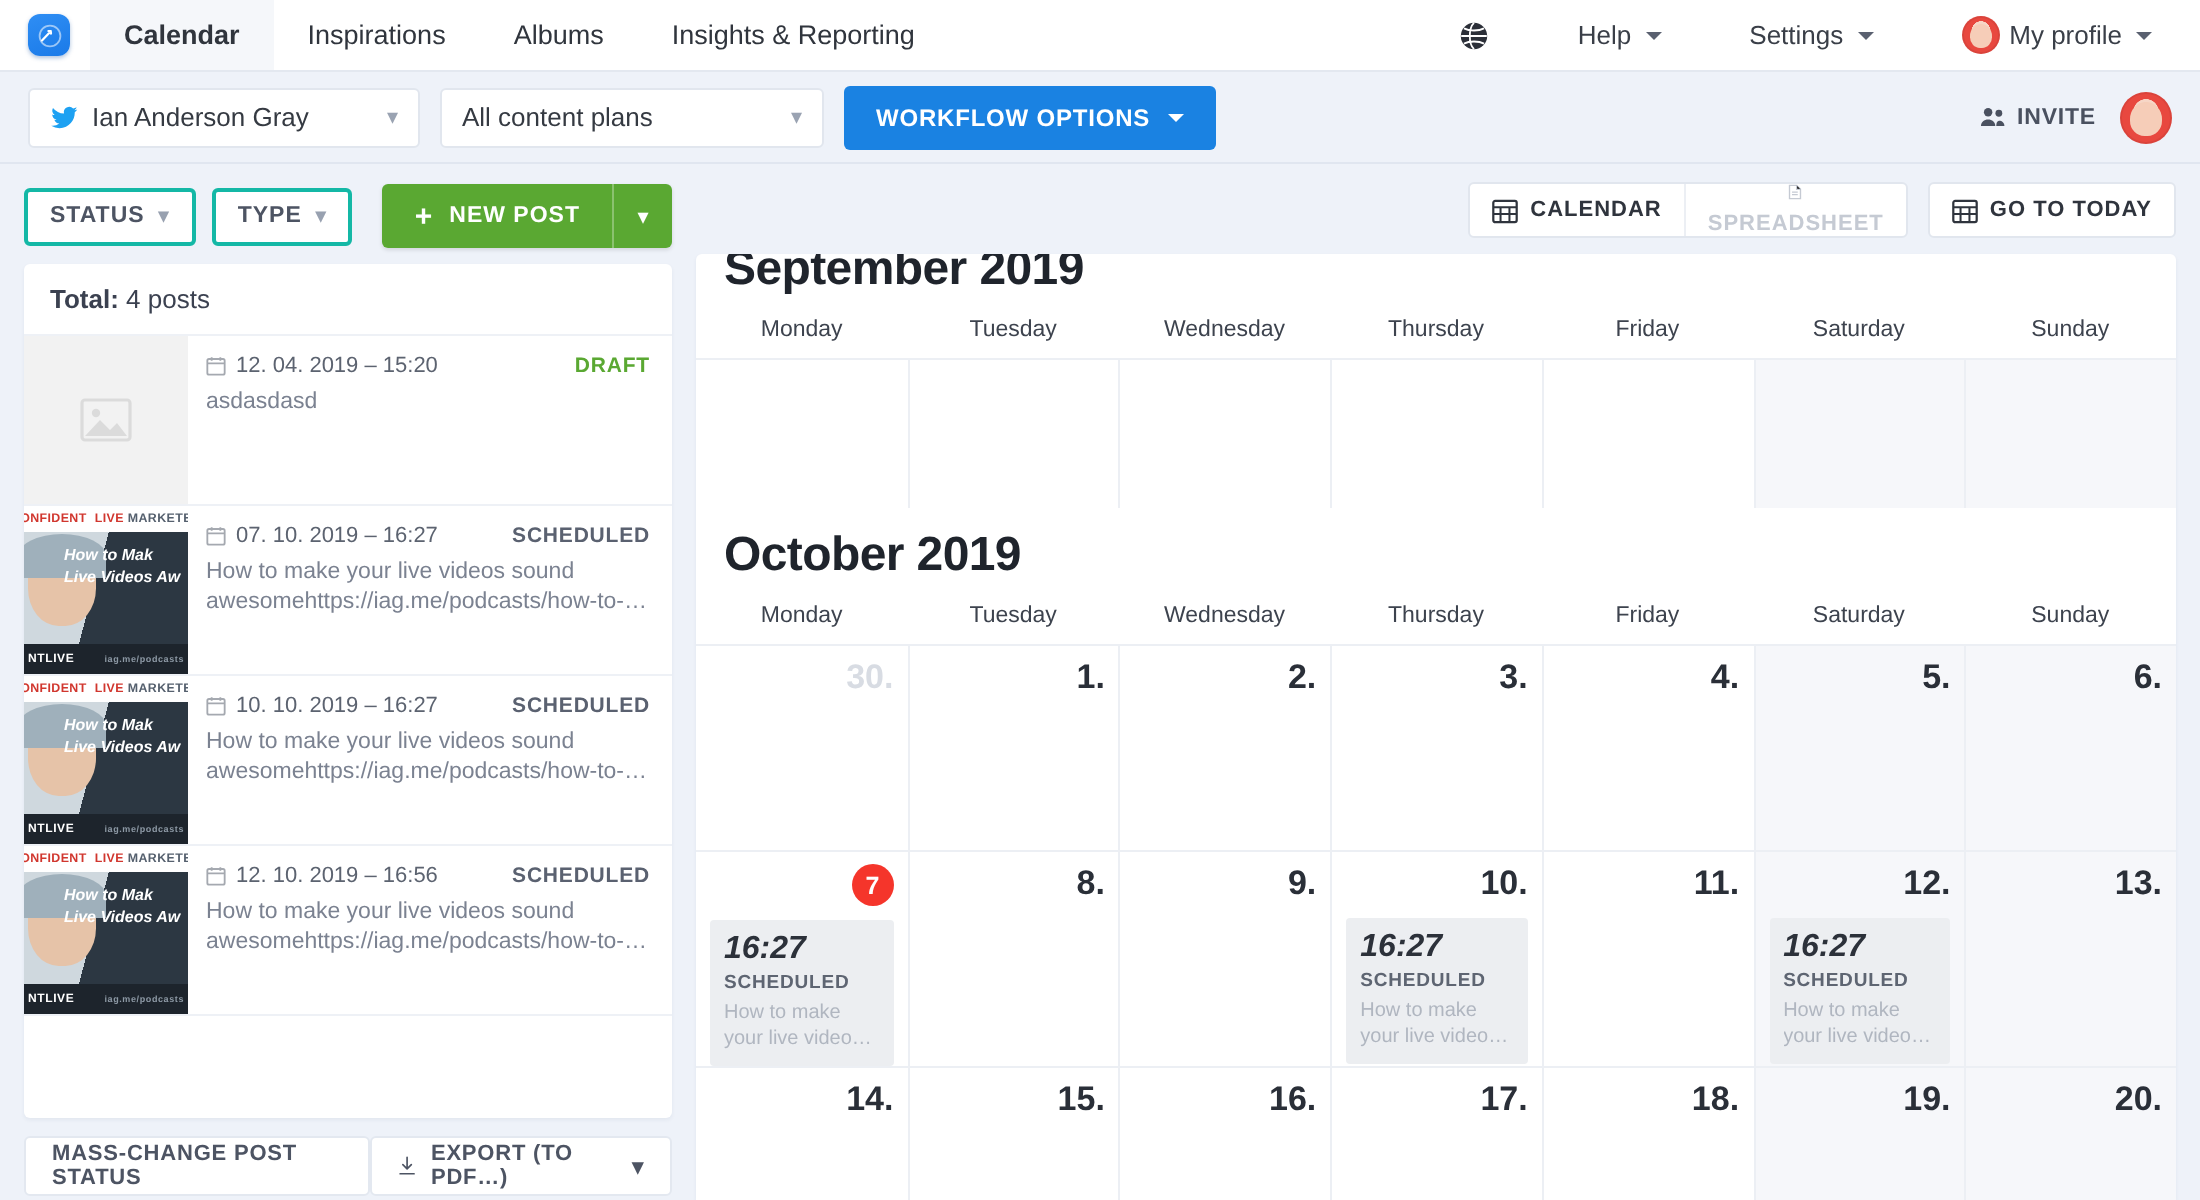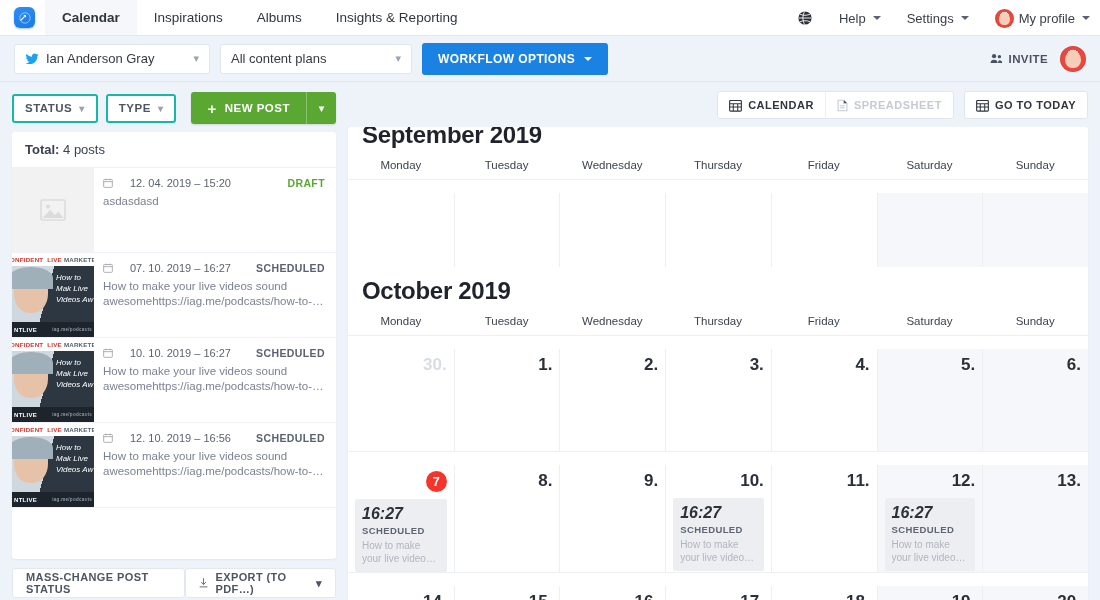--- a/index.html
+++ b/index.html
@@ -25,21 +25,21 @@
     box-shadow: 0 1px 2px rgba(20,80,160,.35);
   }
   .logo svg { display:block; }
   .navitems { display:flex; align-items:stretch; }
   .navitem {
     display:flex; align-items:center; padding: 0 17px;
     font-size: 13.5px; color:#30353d; cursor:pointer; white-space:nowrap;
   }
   .navitem.active { background:#f5f7fa; font-weight:600; }
   .topright {
-    margin-left:auto; display:flex; gap: 6px;
+    margin-left:auto; display:flex; align-items:center; padding-right: 14px; gap: 24px;
   }
   .tr-item {
     display:flex; align-items:center; gap:5px; padding: 0 10px;
     font-size: 13px; color:#3a3f48; cursor:pointer; height:36px;
   }
   .globe-ico { width:16px; height:16px; display:block; }
   .caret { width:0;height:0;border-left:4px solid transparent;border-right:4px solid transparent;border-top:4.5px solid #5a6170; display:inline-block; margin-left:2px;}
   .avatar {
     width:19px;height:19px;border-radius:50%;
     background: radial-gradient(circle at 50% 38%, #f7d6c6 0 30%, #e8483f 31% 100%);
@@ -144,33 +144,33 @@
   }
   .pt-face {
     position:absolute; left:2px; top:5px; width:34px;height:42px; border-radius:40% 40% 45% 45%;
     background:#e6c3a8;
   }
   .pt-face::after{
     content:""; position:absolute; left:-5px; top:-4px; width:44px;height:22px;
     border-radius:50% 50% 0 0; background:#9fb0bb;
   }
   .pt-title {
-    position:absolute; left:44px; top:6px; right:0;
-    font-size:8px; line-height:11px; font-weight:400; color:#fff; font-style:italic;
+    position:absolute; left:20px; top:6px; right:0;
+    font-size:8px; line-height:11px; font-weight:700; color:#fff; font-style:italic;
   }
   .pt-foot {
     position:absolute; left:0; right:0; bottom:0; height:15px; background:#1d242c;
     display:flex; align-items:center; padding-left:2px;
     font-size:6px; font-weight:800; color:#fff; letter-spacing:.3px;
   }
   .pt-foot .url{ margin-left:auto; margin-right:2px; font-size:4.5px; color:#8d99a5; font-weight:600;}
   .post-body { flex:1; padding: 9px 11px 0 9px; min-width:0; }
   .post-meta { display:flex; align-items:center; margin-bottom: 5px; }
   .post-date { font-size: 11px; color:#5c6personally; }
-  .post-date { font-size: 11px; color:#5c6370; display:flex; align-items:center; gap:17px; }
+  .post-date { font-size: 11px; color:#5c6370; display:flex; align-items:center; gap:5px; }
   .cal-ico { width:10px;height:10px;display:block;opacity:.55; }
   .post-status {
     margin-left:auto; font-size:10.5px; font-weight:700; letter-spacing:.4px;
   }
   .post-status.draft { color:#5aa832; }
   .post-status.scheduled { color:#5a6170; }
   .post-text {
     font-size: 11.5px; line-height: 15px; color:#7b8291;
     display:-webkit-box; -webkit-line-clamp:2; -webkit-box-orient:vertical; overflow:hidden;
   }
@@ -184,38 +184,37 @@
   }
 
   
   .right { flex:1; display:flex; flex-direction:column; min-width:0; padding-right:12px;}
   .view-switch { display:flex; justify-content:flex-end; gap:10px; padding: 9px 0 8px 0; }
   .vs-group { display:flex; background:#fff; border:1px solid #e1e6ee; border-radius:3px; overflow:hidden; }
   .vs-btn {
     height:26px; display:flex; align-items:center; gap:6px; padding: 0 11px;
     font-size:11px; font-weight:700; letter-spacing:.5px; color:#2f343d; cursor:pointer;
   }
-  .vs-btn.disabled { color:#c5cad3; cursor:default; }
+  .vs-btn.disabled { color:#c5cad3; cursor:default;flex-direction:column; }
   .vs-btn + .vs-btn { border-left:1px solid #eceff4; }
   .cal-scroll {
     flex:1; background:#fff; border-radius:3px 3px 0 0; overflow:hidden; position:relative;
     box-shadow: 0 1px 2px rgba(36,50,80,.06);
   }
   .month-title {
     font-size: 24px; font-weight: 800; letter-spacing:-.3px; color:#1f242c;
     padding: 10px 0 10px 14px;
   }
   .month-title.clipped { margin-top:-16px; }
   .weekdays { display:grid; grid-template-columns: repeat(7, 1fr); }
   .wd { text-align:center; font-size:11.5px; color:#3d434e; padding-bottom: 8px; }
   .weekrow { display:grid; grid-template-columns: repeat(7,1fr); border-top:1px solid #eceff4; }
   .daycell {
     min-height: 102px; border-left:1px solid #eceff4; padding: 6px 7px 0 7px;
     position:relative;
-    margin-top:13px;
   }
   .daycell:first-child { border-left:none; }
   .daycell.weekend { background:#f6f7fa; }
   .daynum { text-align:right; font-size:17px; font-weight:600; color:#2a2f38; line-height:20px; }
   .daynum.muted { color:#d8dce3; }
   .daynum.today {
     width:21px;height:21px;border-radius:50%; background:#f5352b; color:#fff;
     font-size:12.5px; font-weight:700; display:flex;align-items:center;justify-content:center;
     margin-left:auto;
   }

